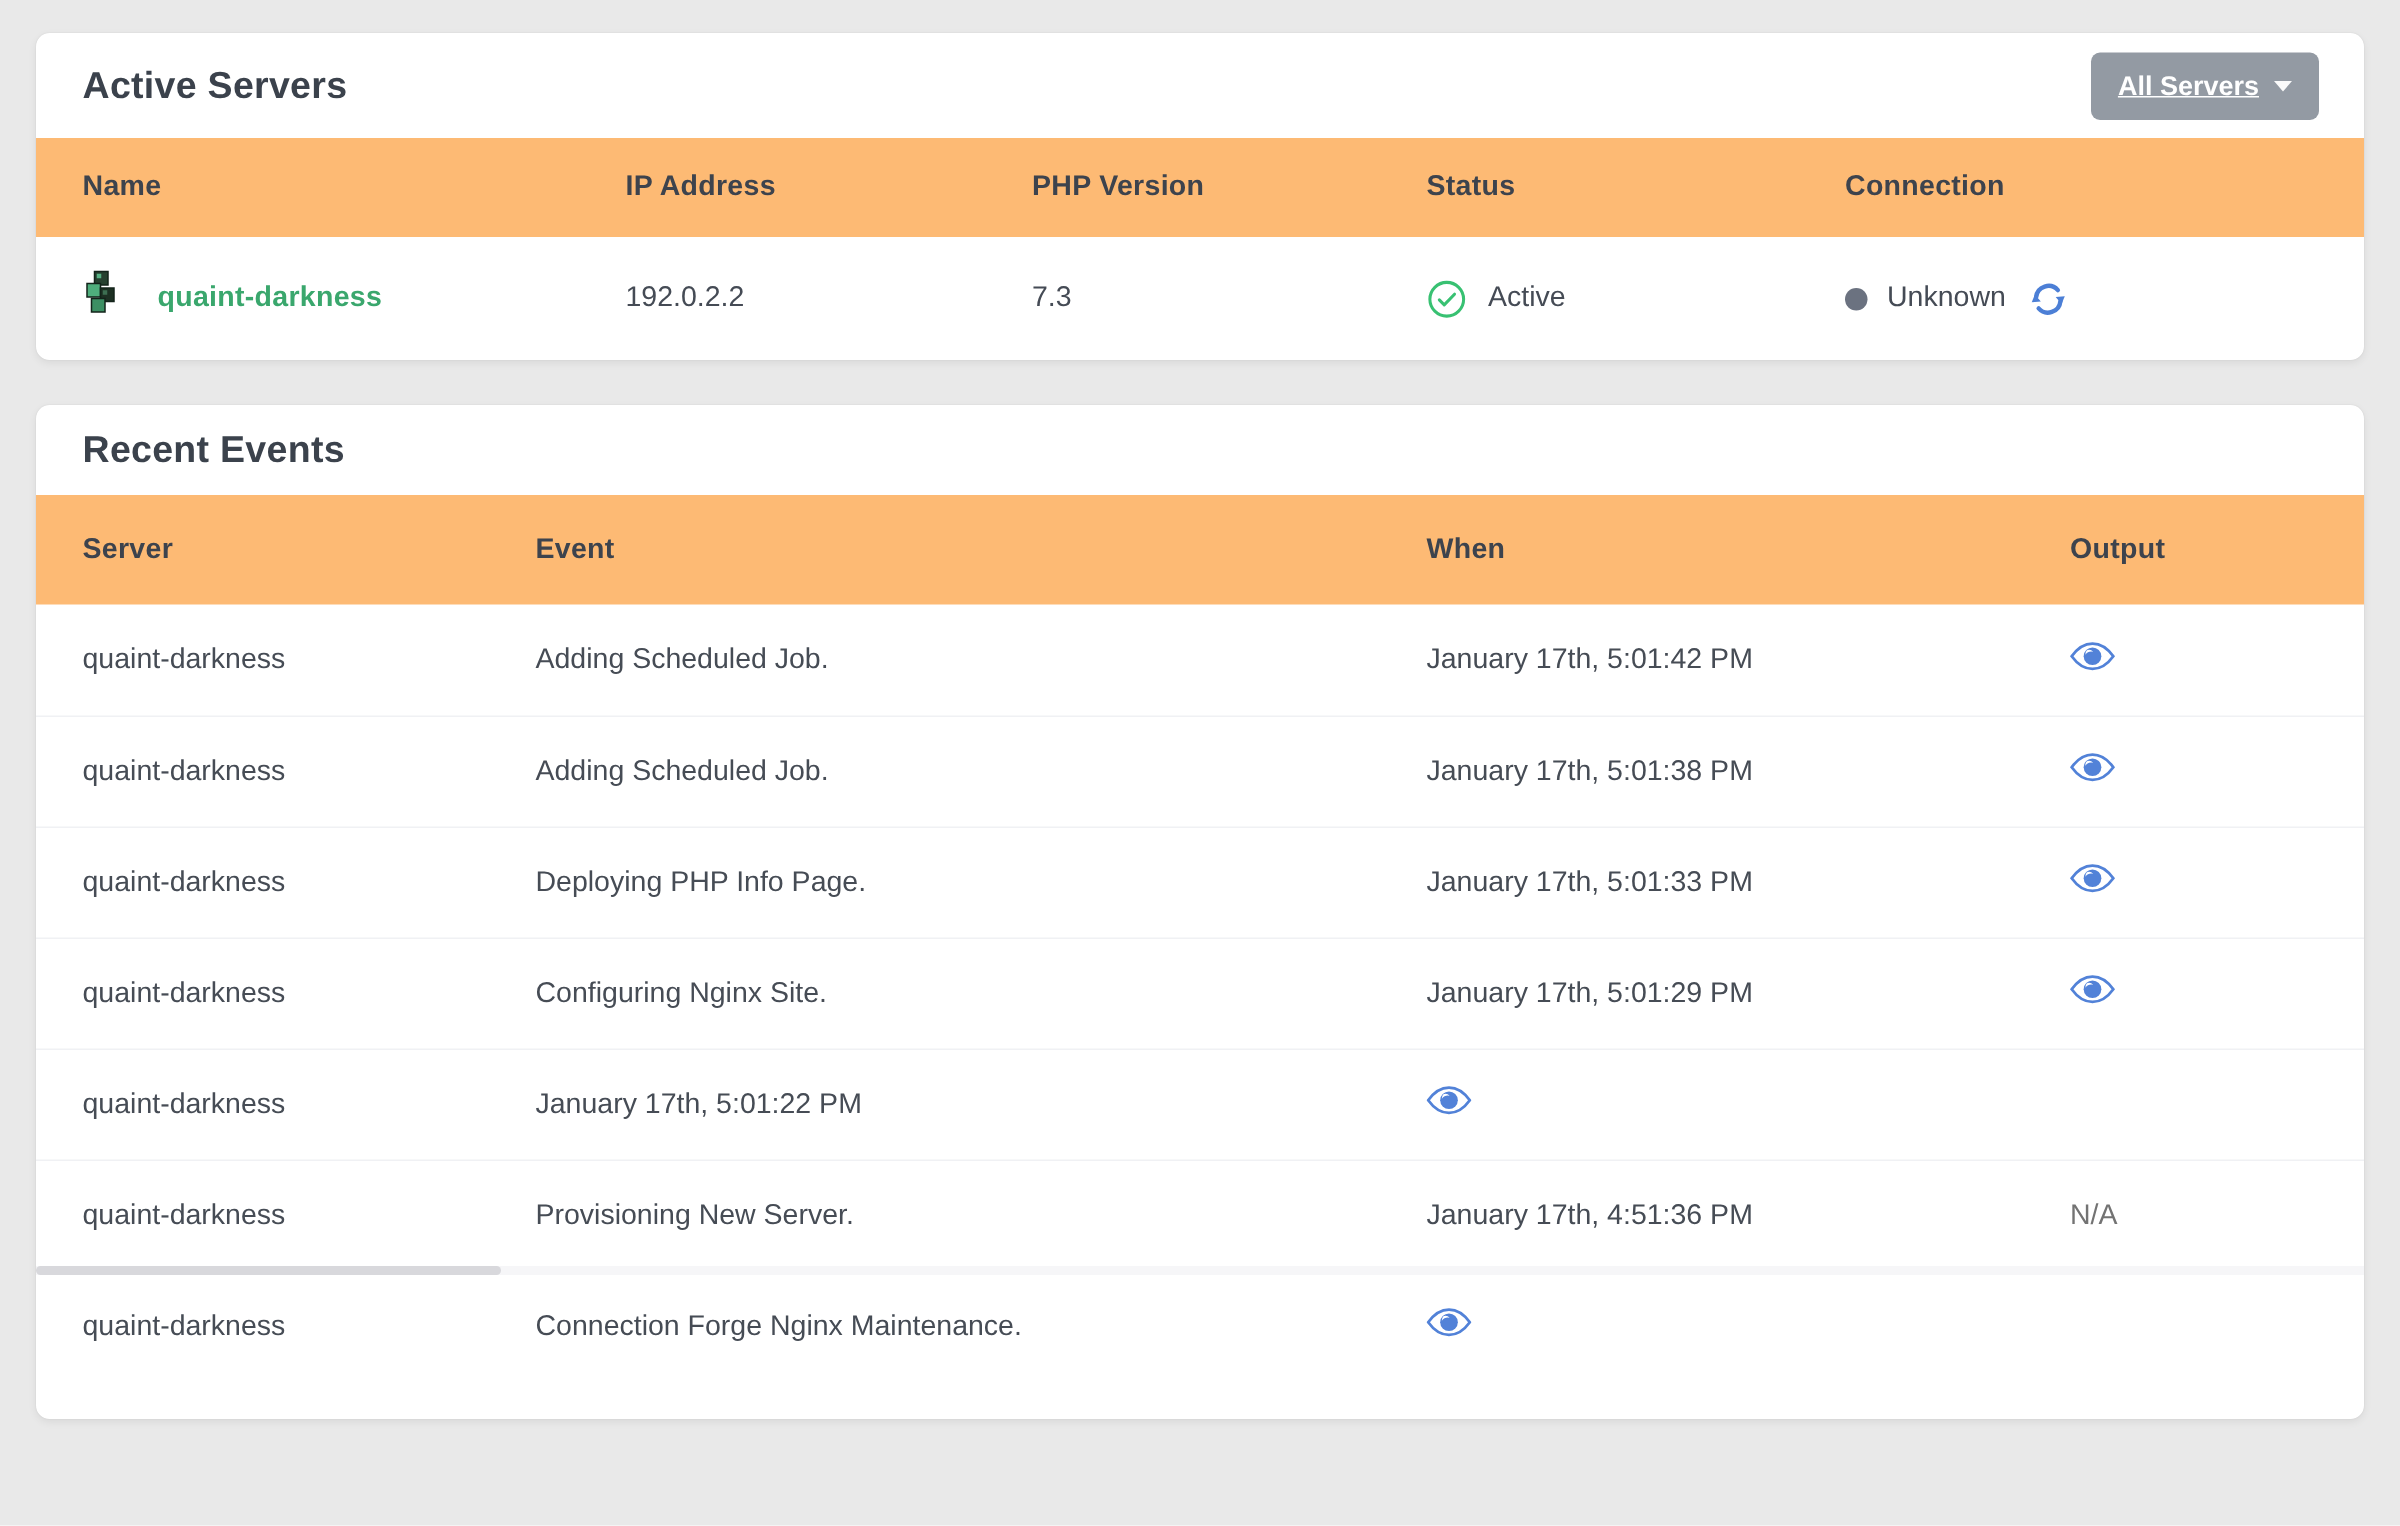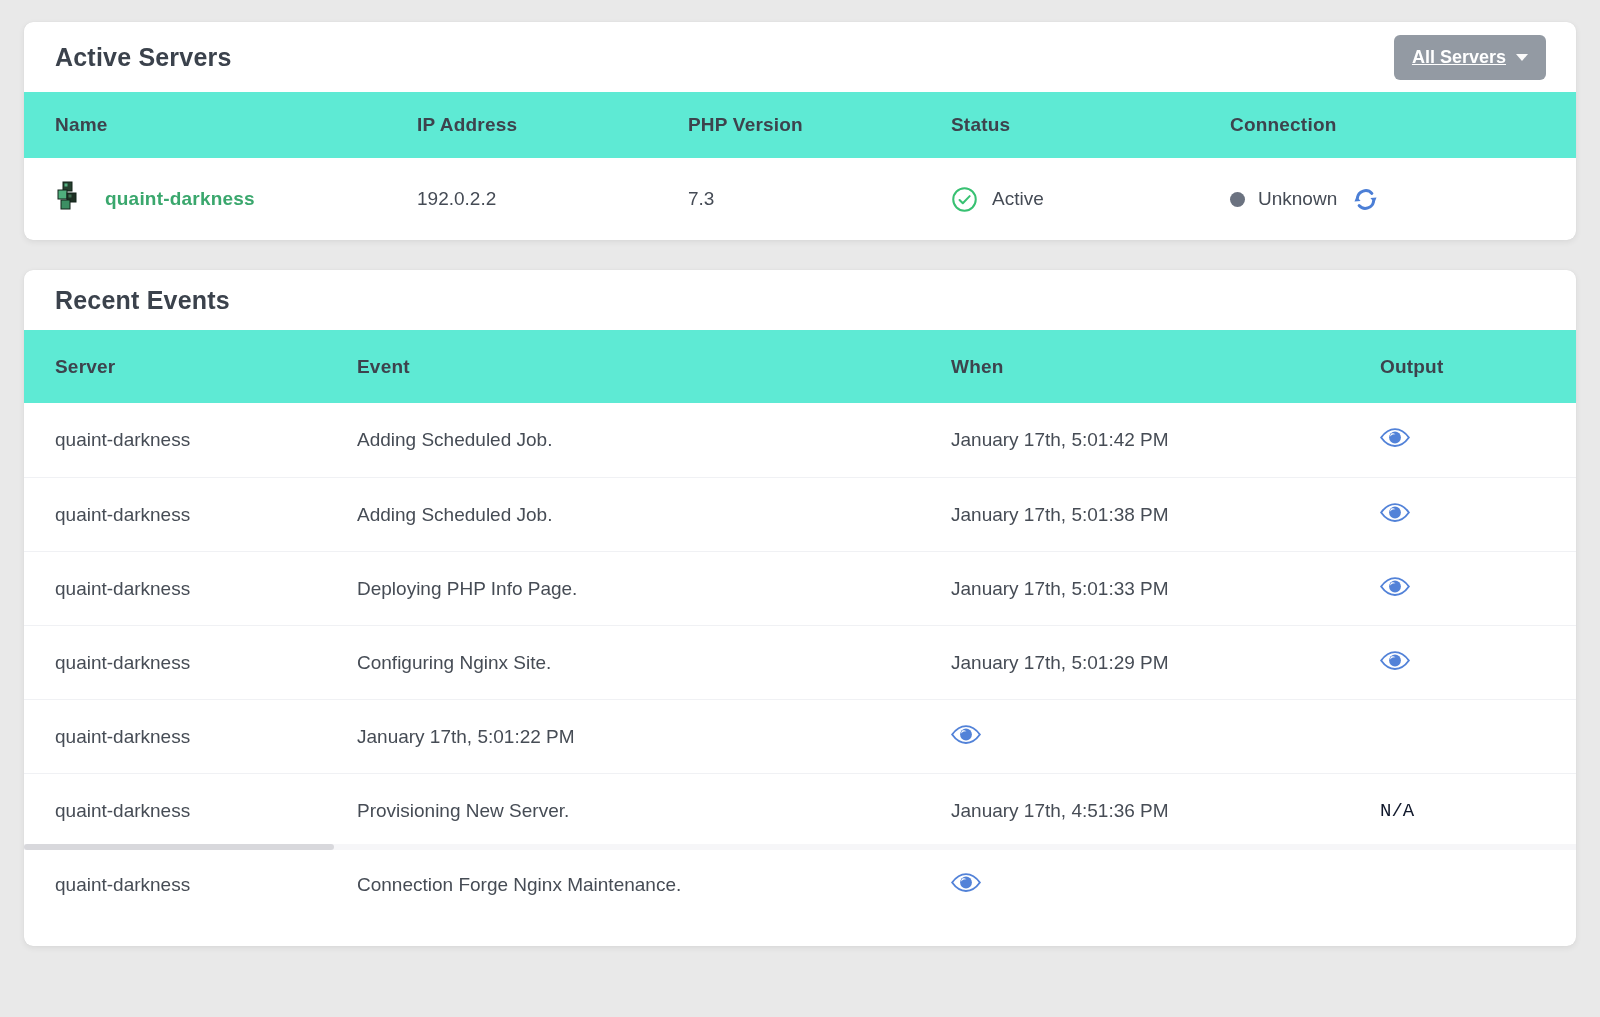--- a/index.html
+++ b/index.html
@@ -50,21 +50,21 @@
     text-decoration: underline;
   }
   .caret-down {
     width: 0; height: 0;
     border-left: 6px solid transparent;
     border-right: 6px solid transparent;
     border-top: 7px solid rgba(255,255,255,0.95);
   }
 
   .thead {
-    background: #5eead4;
+    background: #fdba74;
     font-weight: 700;
     color: #3d434d;
     font-size: 19px;
     letter-spacing: 0.2px;
   }
   .grid-row { display: grid; align-items: center; padding-left: 31px; padding-right: 20px; }
   .servers-grid { grid-template-columns: 362px 271px 263px 279px auto; }
   .events-grid  { grid-template-columns: 302px 594px 429px auto; }
 
   #servers-card .thead { height: 66px; }
@@ -98,21 +98,21 @@
   .event-row {
     height: 74px;
     font-size: 19px;
     color: #464c55;
     border-top: 1px solid #f0f1f4;
     position: relative;
   }
   .event-row:first-child { border-top: none; }
   .events-body { padding-bottom: 25px; }
   .eye-btn { display: inline-flex; cursor: pointer; }
-  .na-text { color: #0f172a; font-family: Liberation Mono, monospace; }
+  .na-text { color: #737373; }
 
   .hscrollbar {
     position: relative;
     height: 6px;
     margin: -3px 0;
     background: #f6f6f8;
     z-index: 2;
   }
   .hscrollbar .hthumb {
     position: absolute;

